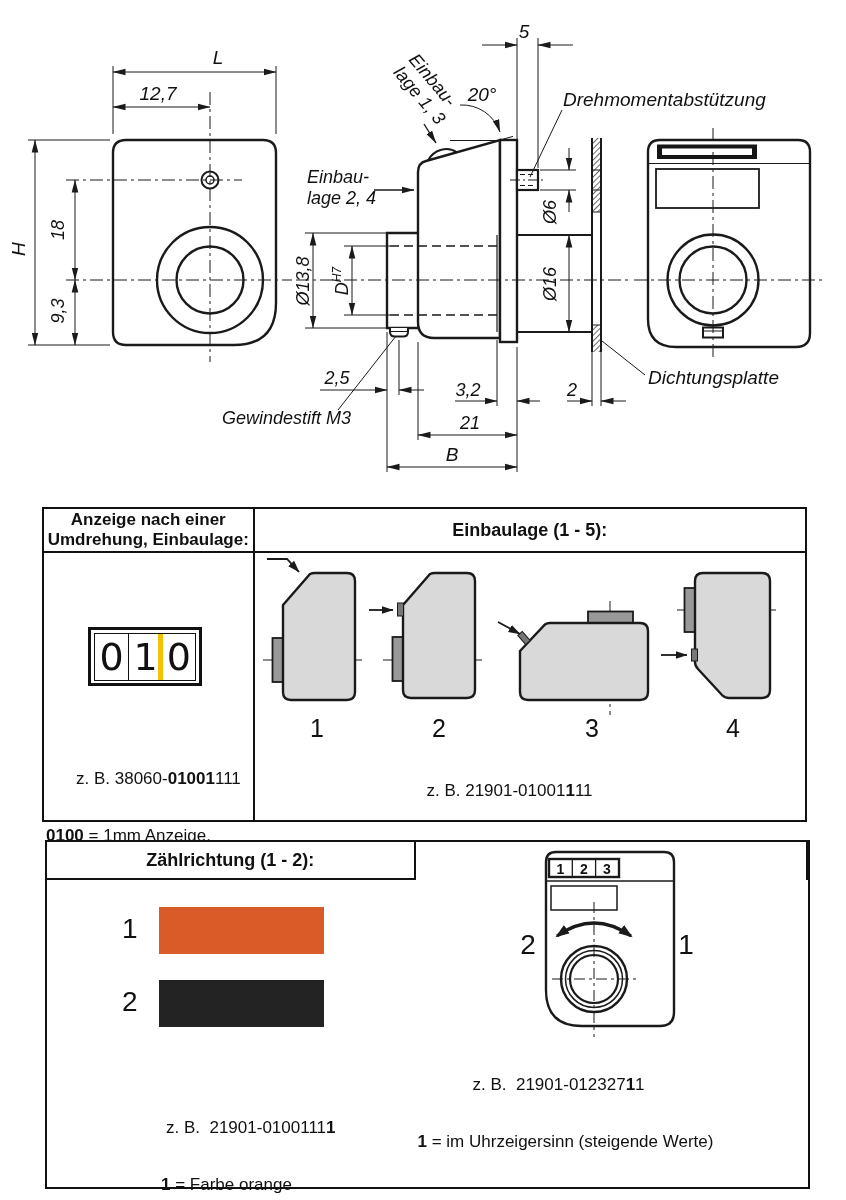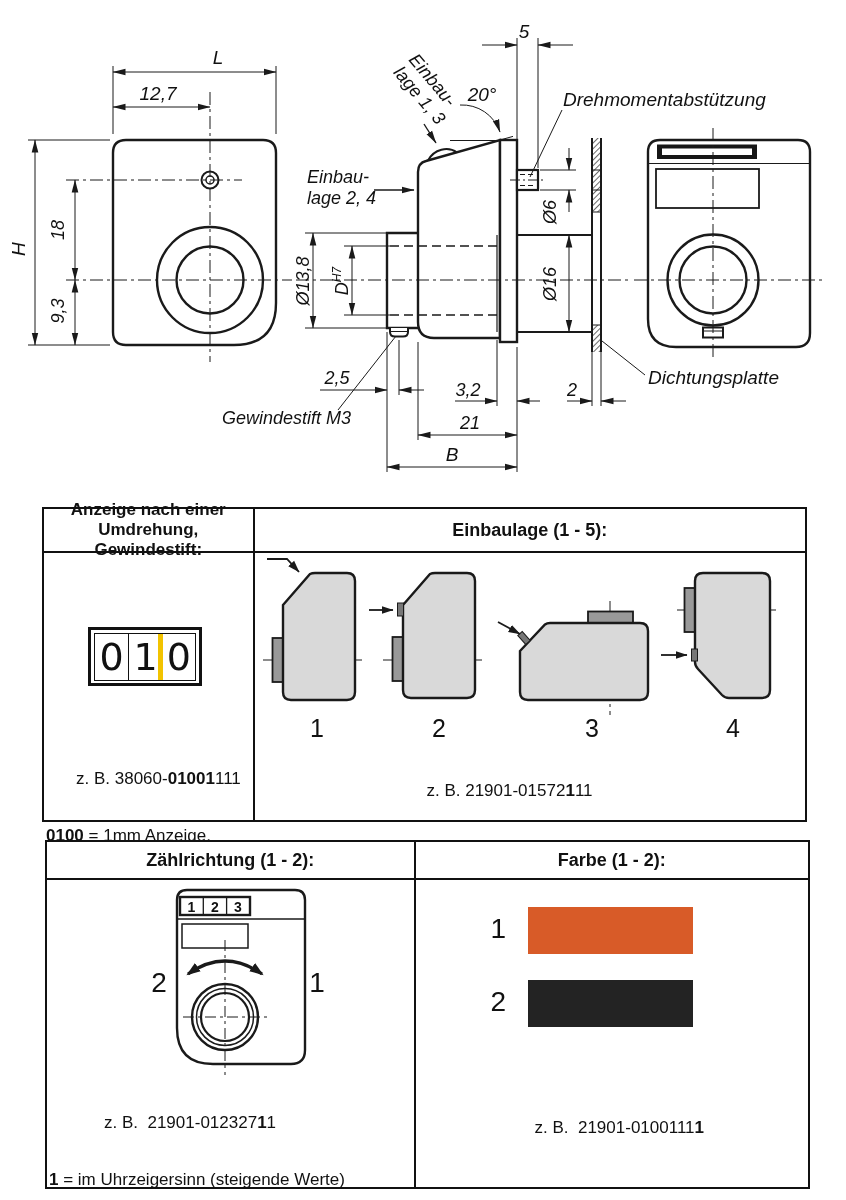--- a/index.html
+++ b/index.html
@@ -165,21 +165,21 @@
       <g stroke-width="1" stroke-dasharray="13 4 3 4">
         <path d="M 713,128 V 360"></path>
           <path d="M 634,280 H 824"></path>
       </g>
     </g>
   </svg>
 
   <div class="tbl" style="left:42px;top:507px;width:761px;height:311px;grid-template-columns:210.5px 1fr;grid-template-rows:44px 1fr;">
     <div class="cell bR bB hdr" style="flex-direction:column;font-size:17px;line-height:20px;">
       <span>Anzeige nach einer</span>
-      <span>Umdrehung, Gewindestift:</span>
+      <span>Umdrehung, Einbaulage:</span>
     </div>
     <div class="cell bB hdr">
       <span>Einbaulage (1 - 5):</span>
     </div>
 
     <div class="cell bR">
       <div class="counter" style="left:44px;top:74px;width:108px;height:53px;">
         <div class="inner">
           <div class="ybar" style="left: 63px; background: rgb(242, 195, 0);"></div>
           <div class="dgt">0</div>
@@ -226,32 +226,29 @@
           <path d="M 440,28 Q 440,20 448,20 L 507,20 Q 515,20 515,28 L 515,137 Q 515,145 507,145 L 474,145 Q 470,145 467,142 L 443,116 Q 440,113 440,109 Z" fill="#d9d9d9" stroke-width="2.4"></path>
           <rect x="436.5" y="96" width="6" height="12" fill="#777" stroke-width="1"></rect>
           <line x1="406" y1="102" x2="432" y2="102" stroke-width="1.8" marker-end="url(#ar2)"></line>
         </g>
         <text class="num" x="62" y="184" text-anchor="middle">1</text>
         <text class="num" x="184" y="184" text-anchor="middle">2</text>
         <text class="num" x="337" y="184" text-anchor="middle">3</text>
         <text class="num" x="478" y="184" text-anchor="middle">4</text>
       </svg>
       <div class="foot" style="left:0;top:190px;width:510px;text-align:center;">
-        <div><span>z. B. 21901-01572</span><b>1</b><span>11</span></div>
+        <div><span>z. B. 21901-01001</span><b>1</b><span>11</span></div>
         <div><b>1</b><span> = Einbaulage</span></div>
       </div>
     </div>
   </div>
 
   <div class="tbl" style="left:45px;top:840px;width:761px;height:345px;grid-template-columns:368.5px 1fr;grid-template-rows:38px 1fr;">
     <div class="cell bR bB hdr">
       <span>Zählrichtung (1 - 2):</span>
-    </div>
-    <div class="cell bB hdr">
-      <span>Farbe (1 - 2):</span>
     </div>
 
     <div class="cell bR">
       <svg width="366" height="195" viewBox="0 0 366 195">
         <defs>
           <marker id="ar3" markerWidth="16" markerHeight="12" refX="12" refY="5.5" orient="auto-start-reverse" markerUnits="userSpaceOnUse">
             <path d="M0,0.5 L14,5.5 L0,10.5 Z" fill="#1a1a1a"></path>
           </marker>
         </defs>
         <g stroke="#1a1a1a" fill="none">
@@ -282,18 +279,19 @@
       </div>
     </div>
 
     <div class="cell">
       <span class="biglab" style="left:75px;top:33px;">1</span>
       <div class="swatch" style="left: 112px; top: 27px; background: rgb(216, 91, 40);"></div>
       <span class="biglab" style="left:75px;top:106px;">2</span>
       <div class="swatch" style="left: 112px; top: 100px; background: rgb(35, 35, 35);"></div>
       <div class="foot" style="left:0;top:200px;width:388px;">
         <div style="padding-left:119px;"><span>z. B.  21901-0100111</span><b>1</b><span></span></div>
+        <div style="padding-left:114px;"><b>1</b><span> = Farbe orange</span></div>
         
       </div>
     </div>
   </div>
 
 </div>
 
 </body></html>

